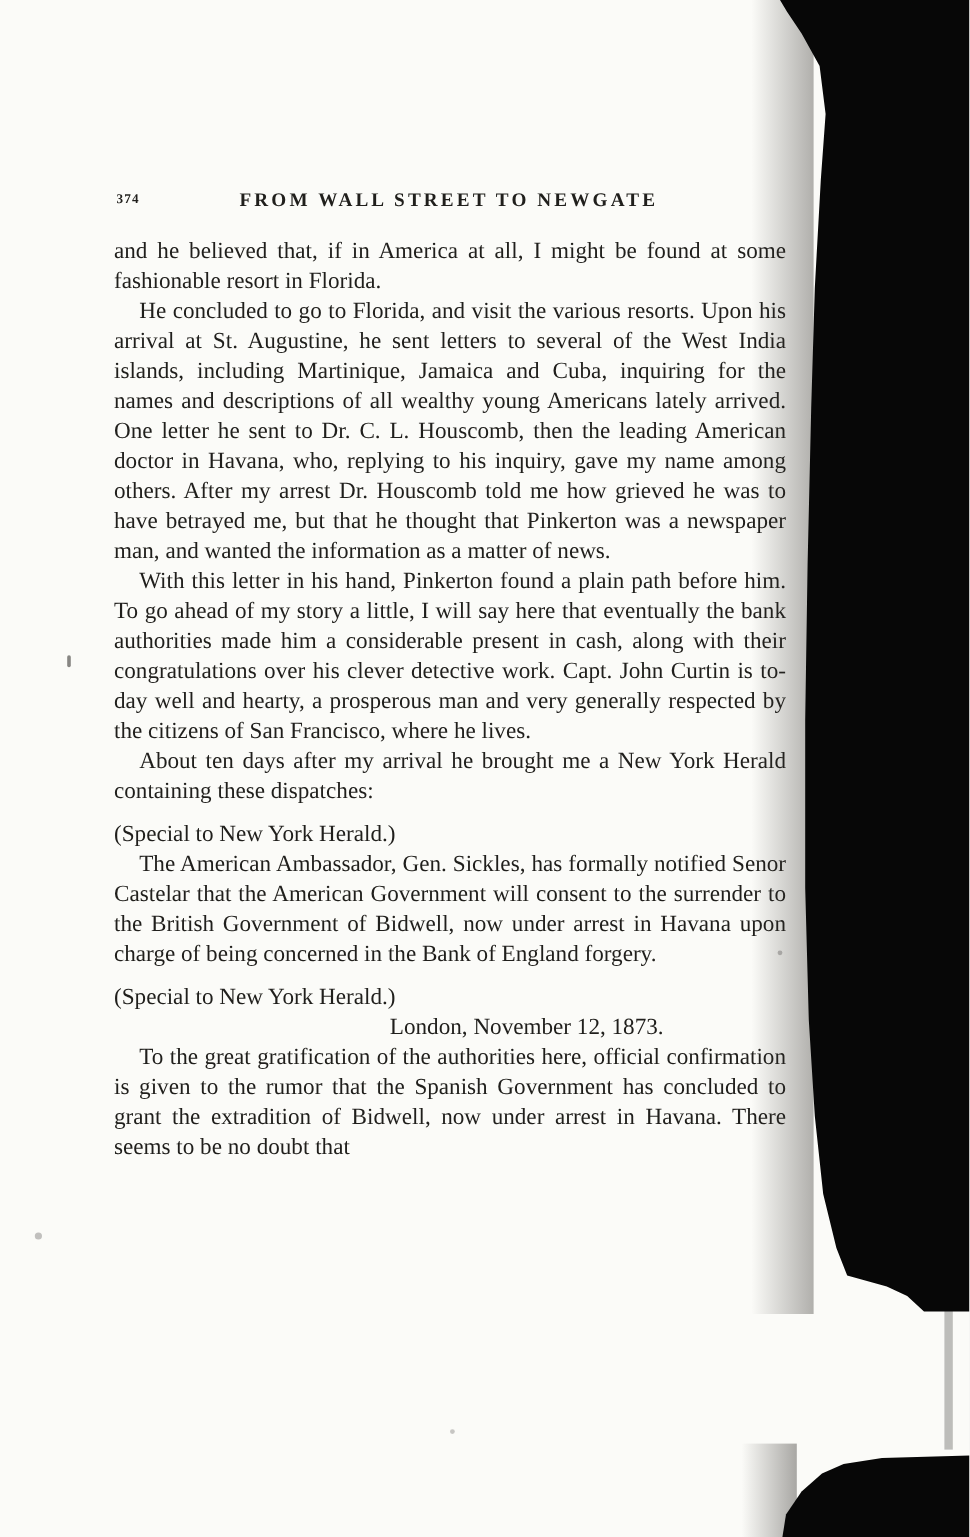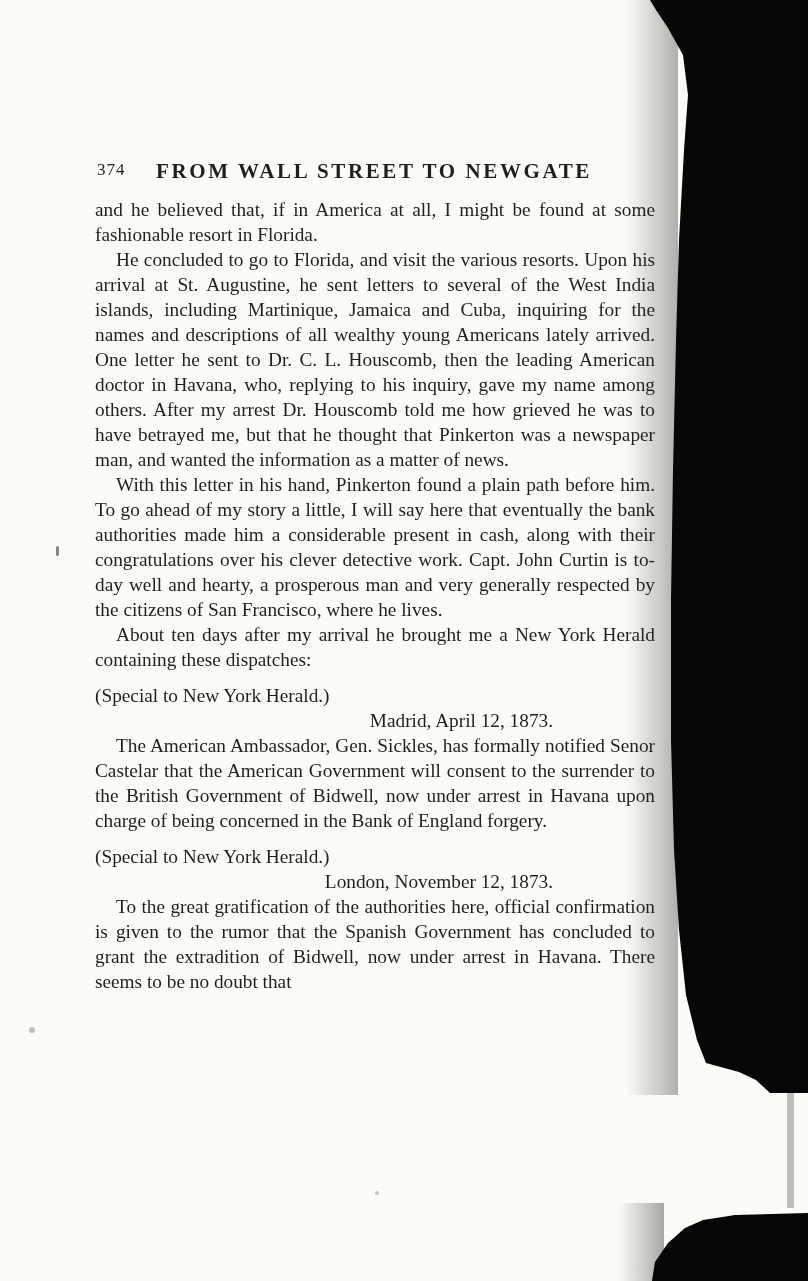--- a/index.html
+++ b/index.html
@@ -24,29 +24,29 @@
     position:absolute;
     top:159px;
     left:95px;
     width:558px;
     height:24px;
   }
   .page-num{
     position:absolute;
     left:2px;
     top:1px;
-    font-weight:400;
-    font-size:17px;
+    font-weight:700;
+    font-size:11px;
     letter-spacing:1px;
   }
   .running-title{
     display:block;
     text-align:center;
     font-weight:700;
-    font-size:21px;
+    font-size:16px;
     letter-spacing:2.6px;
     white-space:nowrap;
   }
 
   
   .text-block{
     position:absolute;
     top:197px;
     left:95px;
     width:560px;
@@ -122,21 +122,20 @@
   </header>
 
   <main class="text-block">
     <p class="para no-indent">and he believed that, if in America at all, I might be found at some fashionable resort in Florida.</p>
     <p class="para">He concluded to go to Florida, and visit the various resorts.  Upon his arrival at St. Augustine, he sent letters to several of the West India islands, including Martinique, Jamaica and Cuba, inquiring for the names and descriptions of all wealthy young Americans lately arrived.  One letter he sent to Dr. C. L. Houscomb, then the leading American doctor in Havana, who, replying to his inquiry, gave my name among others.  After my arrest Dr. Houscomb told me how grieved he was to have betrayed me, but that he thought that Pinkerton was a newspaper man, and wanted the information as a matter of news.</p>
     <p class="para">With this letter in his hand, Pinkerton found a plain path before him.  To go ahead of my story a little, I will say here that eventually the bank authorities made him a considerable present in cash, along with their congratulations over his clever detective work.  Capt. John Curtin is to-day well and hearty, a prosperous man and very generally respected by the citizens of San Francisco, where he lives.</p>
     <p class="para">About ten days after my arrival he brought me a New York Herald containing these dispatches:</p>
 
     <section class="dispatch">
       <p class="dispatch-heading">(Special to New York Herald.)</p>
-      <p class="dateline">Madrid, April 12, 1873.</p>
       <p class="para">The American Ambassador, Gen. Sickles, has formally notified Senor Castelar that the American Government will consent to the surrender to the British Government of Bidwell, now under arrest in Havana upon charge of being concerned in the Bank of England forgery.</p>
     </section>
 
     <section class="dispatch">
       <p class="dispatch-heading">(Special to New York Herald.)</p>
       <p class="dateline">London, November 12, 1873.</p>
       <p class="para">To the great gratification of the authorities here, official confirmation is given to the rumor that the Spanish Government has concluded to grant the extradition of Bidwell, now under arrest in Havana.  There seems to be no doubt that</p>
     </section>
   </main>
 

